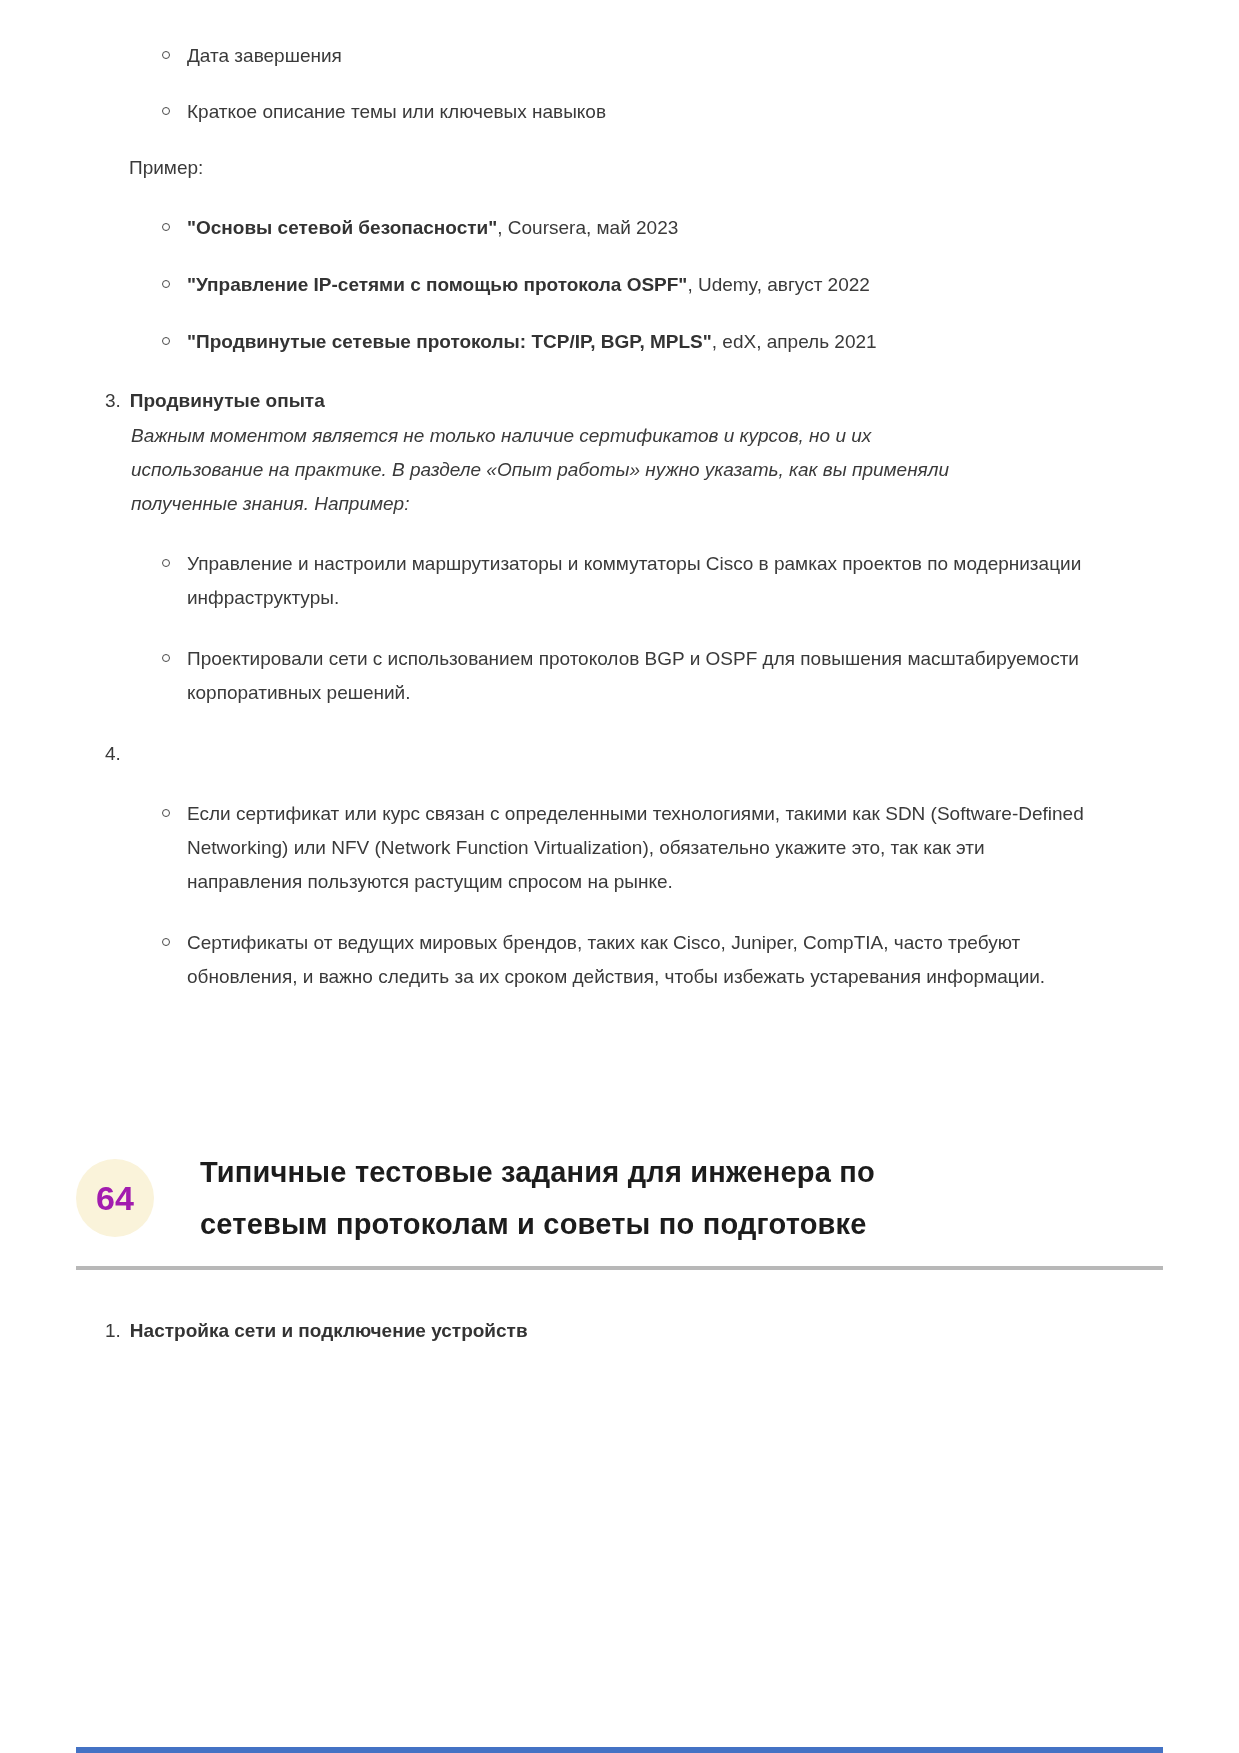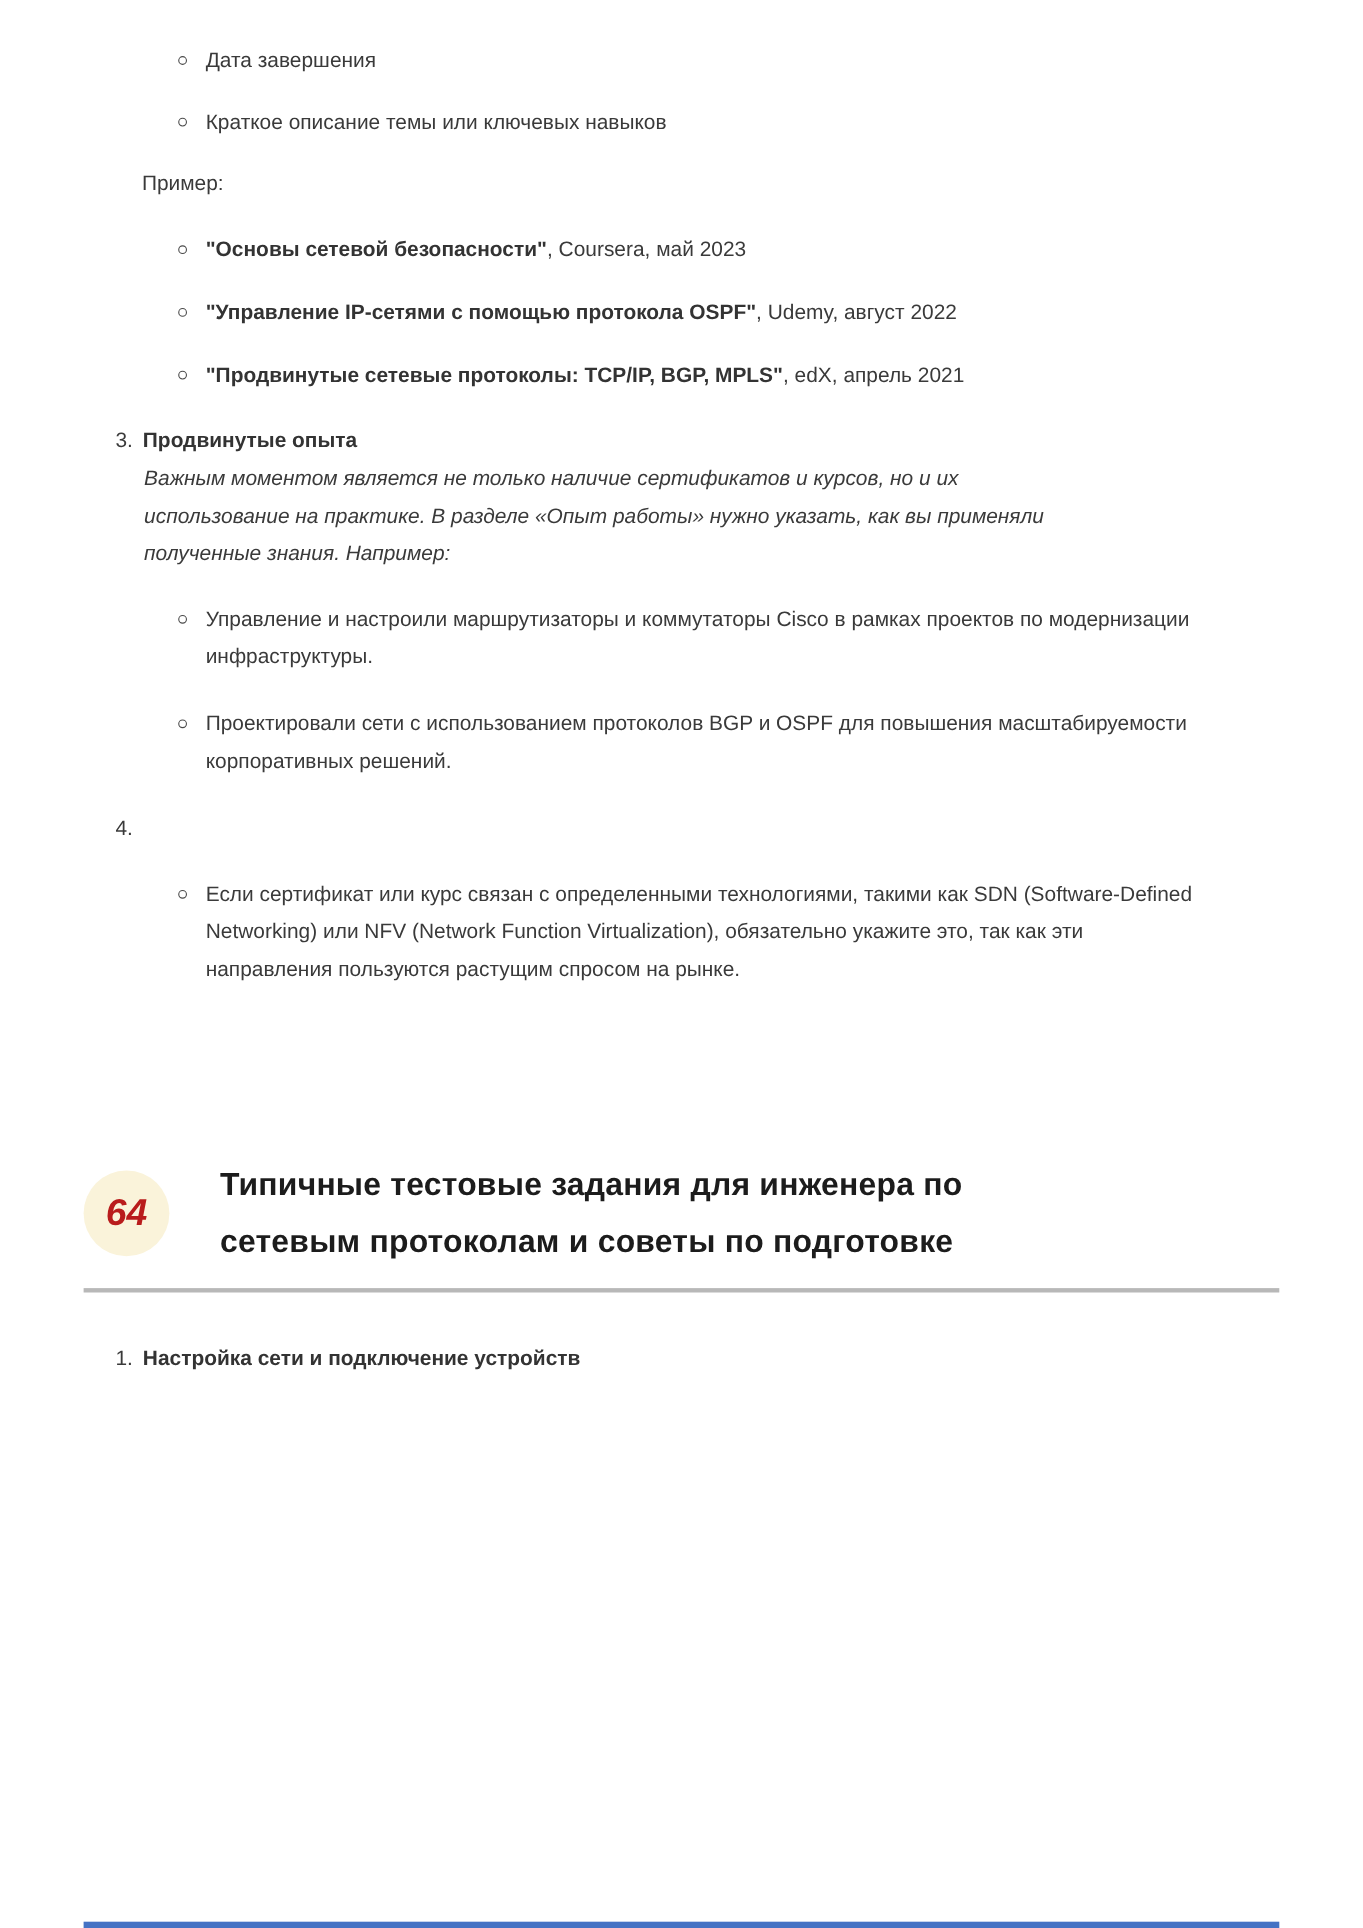--- a/index.html
+++ b/index.html
@@ -46,21 +46,21 @@
   .li-text { max-width: 912px; }
 
   
   .chapter { display: flex; align-items: center; margin-top: 152px; }
   .chapter-badge {
     flex: 0 0 auto;
     width: 78px; height: 78px;
     border-radius: 50%;
     background: #faf3da;
     display: flex; align-items: center; justify-content: center;
-    font-size: 34px; font-weight: 700; color: #b91c1c; font-style: italic;
+    font-size: 34px; font-weight: 700; color: #a21caf;
   }
   .chapter-title {
     margin-left: 46px;
     font-size: 29px; font-weight: 700;
     line-height: 52px;
     color: #1c1c1c;
     letter-spacing: 0.2px;
   }
   .divider { height: 4px; background: #b8b8b8; margin-top: 16px; border: 0; }
 
@@ -126,20 +126,24 @@
 
   <div class="numbered">
     <div class="num-row">
       <span class="num">4.</span>
     </div>
     <ul class="blist sub-list">
       <li>
         <span class="marker"></span>
         <span class="li-text">Если сертификат или курс связан с определенными технологиями, такими как SDN (Software-Defined Networking) или NFV (Network Function Virtualization), обязательно укажите это, так как эти направления пользуются растущим спросом на рынке.</span>
       </li>
+      <li>
+        <span class="marker"></span>
+        <span class="li-text">Сертификаты от ведущих мировых брендов, таких как Cisco, Juniper, CompTIA, часто требуют обновления, и важно следить за их сроком действия, чтобы избежать устаревания информации.</span>
+      </li>
     </ul>
   </div>
 
   <div class="chapter">
     <div class="chapter-badge">64</div>
     <div class="chapter-title">
       <div>Типичные тестовые задания для инженера по</div>
       <div>сетевым протоколам и советы по подготовке</div>
     </div>
   </div>

